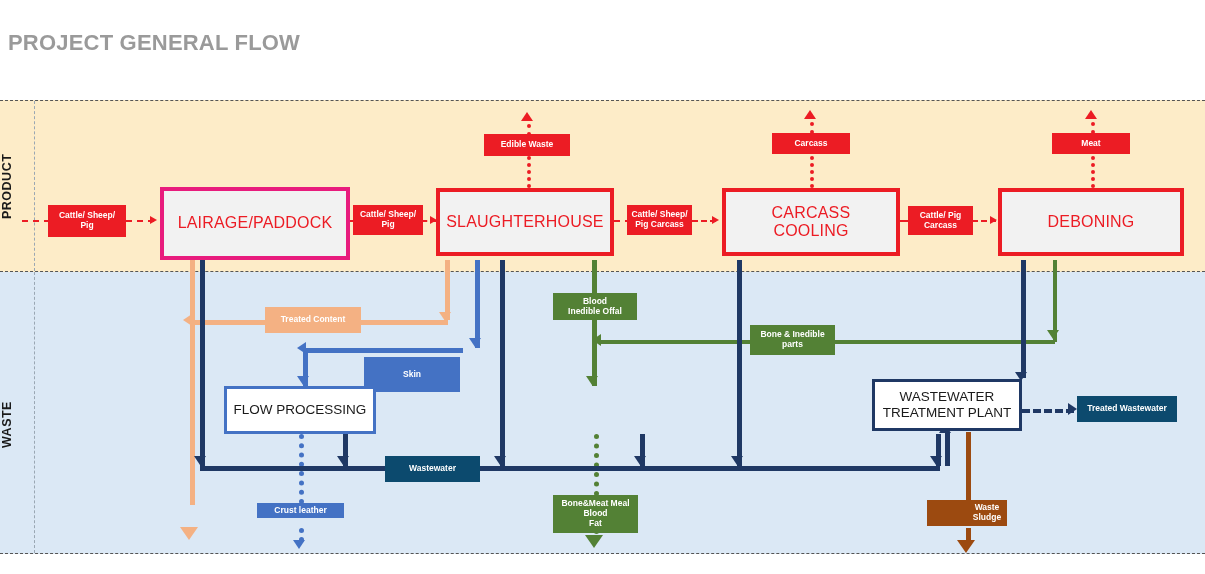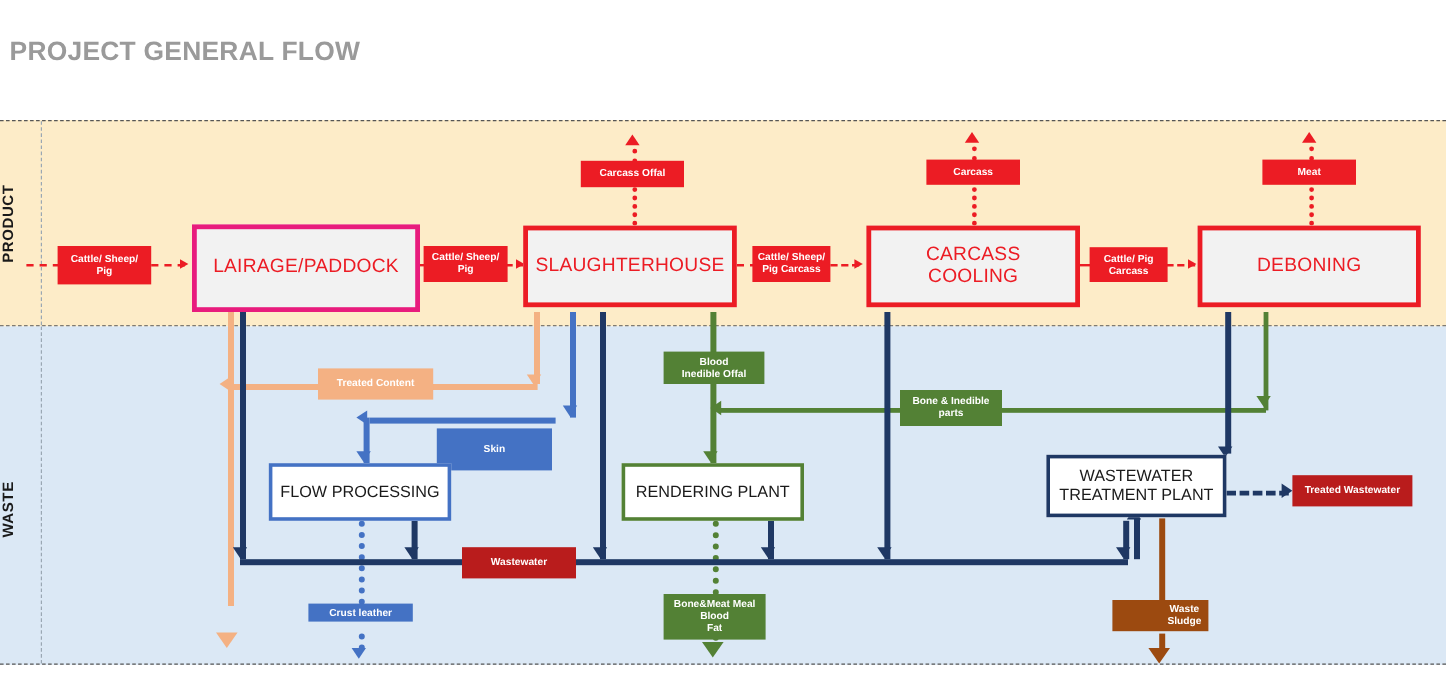--- a/index.html
+++ b/index.html
@@ -97,21 +97,21 @@
     font-size: 13.5px;
     color: #1a1a1a;
     border: 3px solid #4472c4;
   }
   .wproc.green { border-color: #538135; }
   .wproc.navy  { border-color: #1f3864; }
 
   .tag-orange { background: #f4b183; color: #ffffff; font-size: 8.5px; font-weight: bold; }
   .tag-blue   { background: #4472c4; color: #ffffff; font-size: 8.5px; font-weight: bold; }
   .tag-green  { background: #538135; color: #ffffff; font-size: 8.5px; font-weight: bold; }
-  .tag-navy   { background: #b91c1c; color: #ffffff; font-size: 8.5px; font-weight: bold; }
+  .tag-navy   { background: #0c4a6e; color: #ffffff; font-size: 8.5px; font-weight: bold; }
   .tag-brown  { background: #9c4a10; color: #ffffff; font-size: 8.5px; font-weight: bold; }
 
   
   .ln { position: absolute; z-index: 2; }
   .h  { height: 0; border-top-style: solid; }
   .v  { width: 0; border-left-style: solid; }
   .h.dash { border-top-style: dashed; }
   .v.dot  { border-left-style: dotted; }
 
   
@@ -249,21 +249,21 @@
 
   <div class="node tag-red" style="left:353px;top:205px;width:70px;height:30px;">
     <span>Cattle/ Sheep/<br>Pig</span>
   </div>
 
   <div class="node proc" style="left:436px;top:188px;width:178px;height:68px;">
     <span>SLAUGHTERHOUSE</span>
   </div>
 
   <div class="node tag-red" style="left:484px;top:134px;width:86px;height:22px;">
-    <span>Carcass Offal</span>
+    <span>Edible Waste</span>
   </div>
 
   <div class="node tag-red" style="left:627px;top:205px;width:65px;height:30px;">
     <span>Cattle/ Sheep/<br>Pig Carcass</span>
   </div>
 
   <div class="node proc" style="left:722px;top:188px;width:178px;height:68px;">
     <span>CARCASS<br>COOLING</span>
   </div>
 
@@ -292,23 +292,20 @@
   </div>
 
   <div class="node wproc" style="left:224px;top:386px;width:152px;height:48px;">
     <span>FLOW PROCESSING</span>
   </div>
 
   <div class="node tag-green" style="left:553px;top:293px;width:84px;height:27px;">
     <span>Blood<br>Inedible Offal</span>
   </div>
 
-  <div class="node wproc green" style="left:518px;top:386px;width:152px;height:48px;">
-    <span>RENDERING PLANT</span>
-  </div>
 
   <div class="node tag-green" style="left:750px;top:325px;width:85px;height:30px;">
     <span>Bone &amp; Inedible<br>parts</span>
   </div>
 
   <div class="node wproc navy" style="left:872px;top:379px;width:150px;height:52px;">
     <span>WASTEWATER<br>TREATMENT PLANT</span>
   </div>
 
   <div class="node tag-navy" style="left:1077px;top:396px;width:100px;height:26px;">

